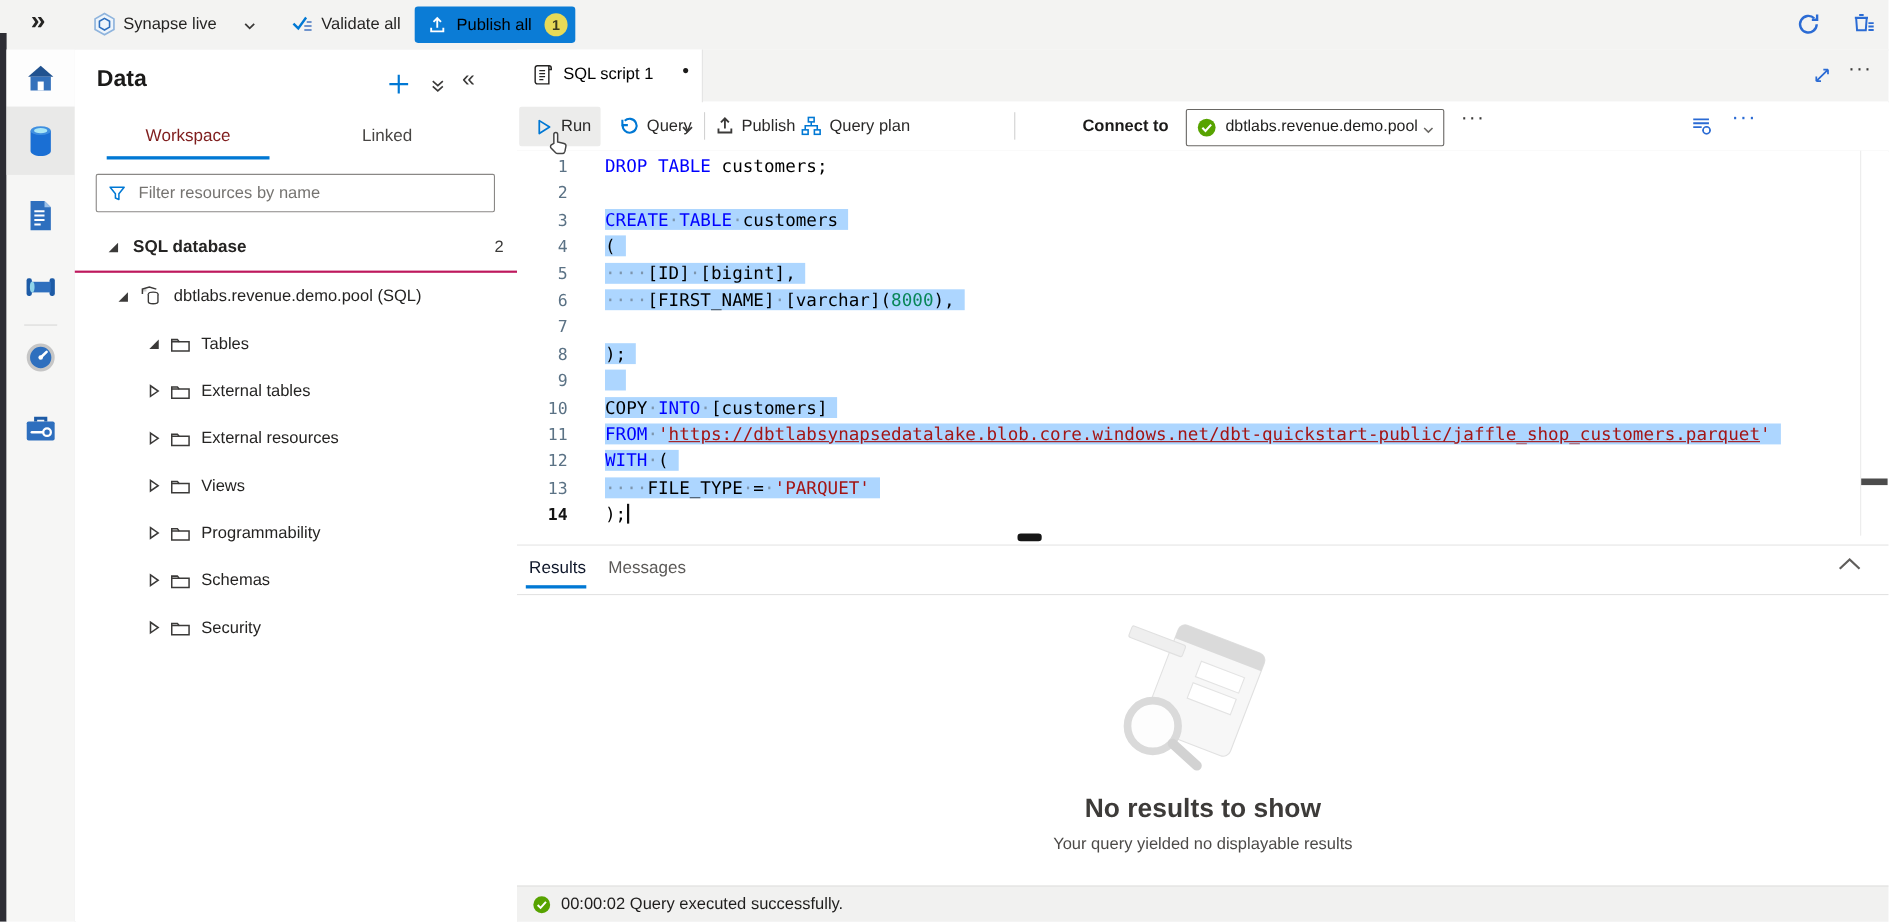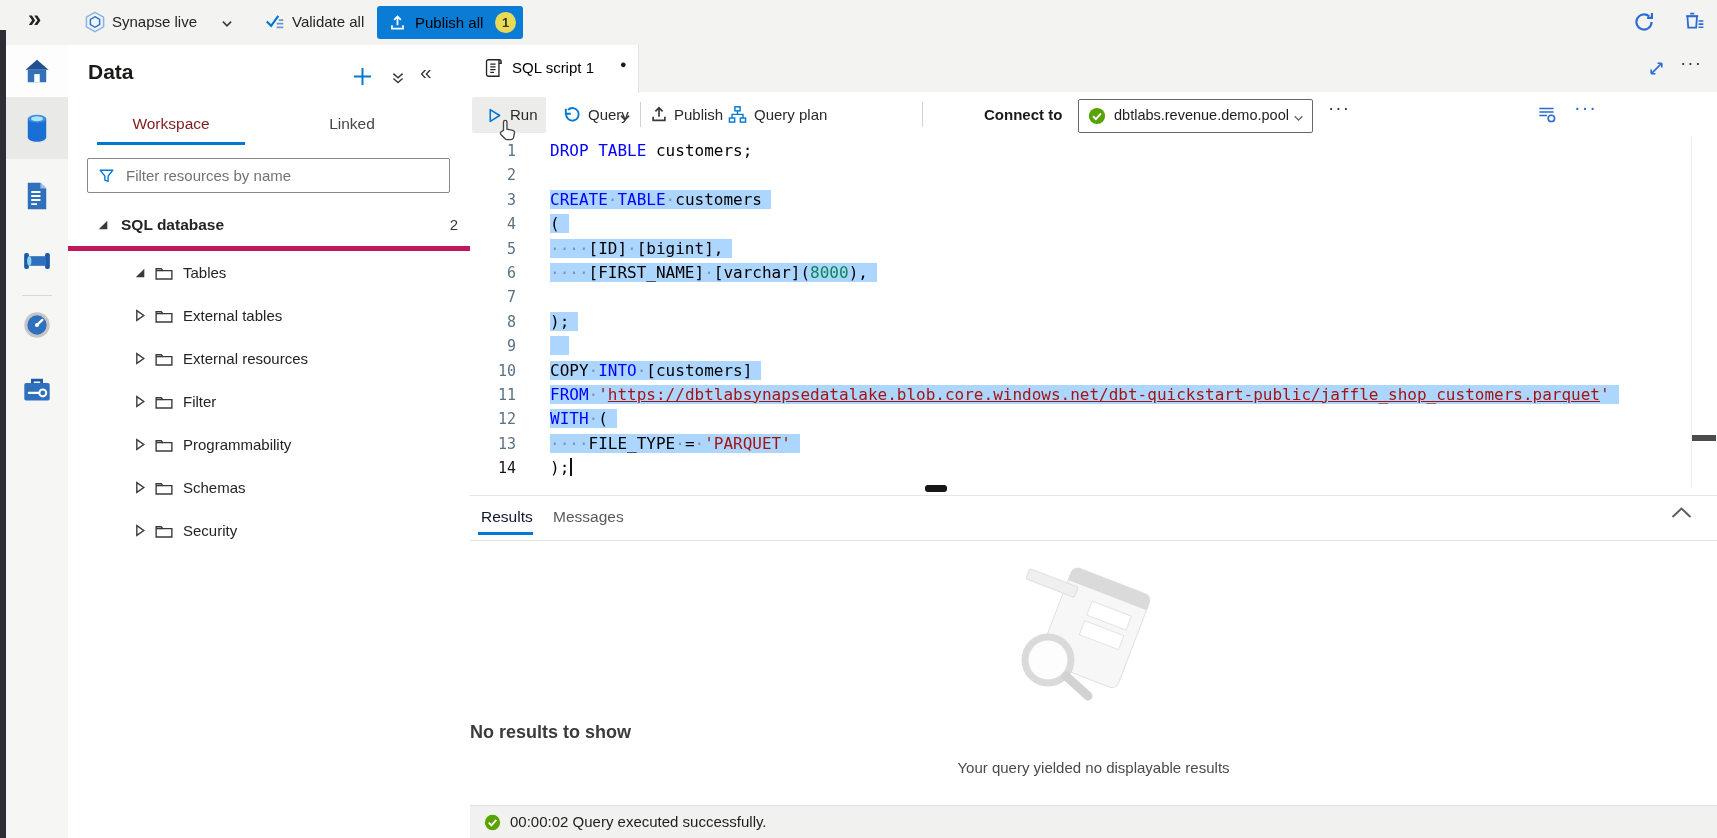--- a/index.html
+++ b/index.html
@@ -51,21 +51,21 @@
   .dp-filter{left:19px;top:113px;width:361px;height:33px;border:1px solid #8a8886;border-radius:2px;background:#fff}
   .dp-filter svg{position:absolute;left:10px;top:8px}
   .dp-filter input{position:absolute;left:36px;top:0;width:315px;height:31px;border:0;outline:0;font-size:15px;
                    font-family:"Liberation Sans",sans-serif;color:#252423;background:transparent}
   .dp-filter input::placeholder{color:#757370}
   .tree{left:0;top:158px;width:402px}
   .tree-row{display:flex;align-items:center;height:43px;cursor:pointer}
   .tree-row.lvl0{padding-left:27px}
   .tree-row.lvl1{padding-left:36px}
   .tree-row.lvl2{padding-left:64px}
-  .tree-row:first-child{border-bottom:5px solid #be185d}
+  .tree-row:first-child{border-bottom:2px solid #be185d}
   .tree-row .chev{width:15px;margin-right:7px;flex:0 0 auto}
   .tree-row .nicon{margin-right:9px;flex:0 0 auto}
   .tree-row .tlabel{font-size:15px;color:#252423;white-space:nowrap}
   .tree-row.bold .tlabel{font-weight:700;font-size:15.5px;margin-left:4px}
   .tree-row .tcount{margin-left:auto;margin-right:12px;font-size:15px;color:#3b3a39}
 
   
   .main{left:470px;top:45px;width:1247px;height:793px;background:#fff}
   .tabbar{left:0;top:0;width:1247px;height:47px;background:#f3f3f2;border-bottom:1px solid #e3e3e3}
   .script-tab{left:0;top:0;width:168px;height:48px;background:#fff;border-right:1px solid #e3e3e3;cursor:pointer;z-index:2}
@@ -96,21 +96,21 @@
   .pool-select .ps-caret{position:absolute;right:7px;top:12px}
   .tb-more1{left:858px;top:5px;font-size:19px;color:#3b3a39;cursor:pointer;letter-spacing:1px}
   .props-icon{left:1066px;top:11px;cursor:pointer}
   .tb-more2{left:1104px;top:4px;font-size:20px;color:#2b6bd4;cursor:pointer;letter-spacing:1px}
 
   
   .editor{left:0;top:92px;width:1247px;height:350px;background:#fff;padding-top:2px}
   .code-line{position:relative;height:24.4px}
   .ln{position:absolute;left:0;top:0;width:46px;text-align:right;
       font:15px/24.4px "DejaVu Sans Mono","Liberation Mono",monospace;color:#5b7285}
-  .ln.active{color:#141414;font-weight:400}
+  .ln.active{color:#141414;font-weight:700}
   .lc{position:absolute;left:80px;top:0;font:16px/24.4px "DejaVu Sans Mono","Liberation Mono",monospace;
       color:#000;white-space:pre}
   .sel{background:#add6ff;padding-right:9px}
   .tok-kw{color:#0000ff}
   .tok-num{color:#098658}
   .tok-str{color:#a31515}
   .tok-lnk{color:#a31515;text-decoration:underline}
   .tok-ws{color:#7d95ad}
   .caret-bar{display:inline-block;width:2px;height:18px;background:#111;vertical-align:-3px;margin-left:1px}
   .editor-right-line{left:1221px;top:92px;width:1px;height:350px;background:#ececec}
@@ -121,22 +121,22 @@
 
   
   .results{left:0;top:450px;width:1247px;height:310px;background:#fff;border-top:1px solid #e5e5e5}
   .res-tab{position:absolute;top:12px;font-size:15.5px;cursor:pointer}
   .res-tab-results{left:11px;color:#0f172a}
   .res-tab-messages{left:83px;color:#5c5a58}
   .res-underline{position:absolute;left:8px;top:36px;width:55px;height:3px;background:#0078d4}
   .res-border{position:absolute;left:0;top:44px;width:1247px;height:1px;background:#e3e3e3}
   .res-collapse{position:absolute;left:1198px;top:8px;cursor:pointer}
   .empty-illus{position:absolute;left:530px;top:64px}
-  .empty-title{position:absolute;left:0;top:226px;width:1247px;
-               font-size:18px;font-weight:700;color:#3d3b39}
+  .empty-title{position:absolute;left:0;top:226px;width:1247px;text-align:center;
+               font-size:24px;font-weight:700;color:#3d3b39}
   .empty-sub{position:absolute;left:0;top:263px;width:1247px;text-align:center;font-size:15px;color:#4c4a48}
 
   
   .statusbar{left:0;top:760px;width:1247px;height:33px;background:#f1f1f0;border-top:1px solid #e0e0e0}
   .sb-check{position:absolute;left:14px;top:8px}
   .sb-msg{position:absolute;left:40px;top:7px;font-size:15px;color:#1f1e1d}
 
   .mouse-cursor{left:497px;top:118px;z-index:9;pointer-events:none}
 </style>
 </head>
@@ -284,20 +284,36 @@
     <div class="abs tree">
         <div class="tree-row lvl0 bold">
           <span class="chev">
             <svg width="15" height="15" viewBox="0 0 14 14">
               <polygon points="11.5,3.5 11.5,11.5 3.5,11.5" fill="#3b3a39"></polygon>
             </svg>
           </span>
           <span class="tlabel">SQL database</span>
           <span class="tcount">2</span>
         </div>
+        <div class="tree-row lvl1">
+          <span class="chev">
+            <svg width="15" height="15" viewBox="0 0 14 14">
+              <polygon points="11.5,3.5 11.5,11.5 3.5,11.5" fill="#3b3a39"></polygon>
+            </svg>
+          </span>
+          <span class="nicon">
+            <svg width="23" height="23" viewBox="0 0 20 20">
+              <path d="M3 8V4.2L8.5 2.6 14 4.2" fill="none" stroke="#3b3a39" stroke-width="1.2"></path>
+              <path d="M3 4.2h3.2v1.8H3z" fill="#3b3a39" opacity=".25"></path>
+              <ellipse cx="11.5" cy="8.2" rx="3.8" ry="1.6" fill="#fff" stroke="#3b3a39" stroke-width="1.1"></ellipse>
+              <path d="M7.7 8.2v6c0 .9 1.7 1.6 3.8 1.6s3.8-.7 3.8-1.6v-6" fill="#fff" stroke="#3b3a39" stroke-width="1.1"></path>
+            </svg>
+          </span>
+          <span class="tlabel">dbtlabs.revenue.demo.pool (SQL)</span>
+        </div>
         <div class="tree-row lvl2">
           <span class="chev">
             <svg width="15" height="15" viewBox="0 0 14 14">
               <polygon points="11.5,3.5 11.5,11.5 3.5,11.5" fill="#3b3a39"></polygon>
             </svg>
           </span>
           <span class="nicon">
             <svg width="20" height="20" viewBox="0 0 16 16">
               <path d="M1.7 12.8V4.6h4.1l1.3 1.5h7.2v6.7z" fill="#fff" stroke="#3b3a39" stroke-width="1.1"></path>
               <path d="M1.7 6.1h5.4" stroke="#3b3a39" stroke-width="1.1" fill="none"></path>
@@ -338,21 +354,21 @@
             <svg width="15" height="15" viewBox="0 0 14 14">
               <polygon points="4.5,2.5 11,7 4.5,11.5" fill="none" stroke="#3b3a39" stroke-width="1.3"></polygon>
             </svg>
           </span>
           <span class="nicon">
             <svg width="20" height="20" viewBox="0 0 16 16">
               <path d="M1.7 12.8V4.6h4.1l1.3 1.5h7.2v6.7z" fill="#fff" stroke="#3b3a39" stroke-width="1.1"></path>
               <path d="M1.7 6.1h5.4" stroke="#3b3a39" stroke-width="1.1" fill="none"></path>
             </svg>
           </span>
-          <span class="tlabel">Filter</span>
+          <span class="tlabel">Views</span>
         </div>
         <div class="tree-row lvl2">
           <span class="chev">
             <svg width="15" height="15" viewBox="0 0 14 14">
               <polygon points="4.5,2.5 11,7 4.5,11.5" fill="none" stroke="#3b3a39" stroke-width="1.3"></polygon>
             </svg>
           </span>
           <span class="nicon">
             <svg width="20" height="20" viewBox="0 0 16 16">
               <path d="M1.7 12.8V4.6h4.1l1.3 1.5h7.2v6.7z" fill="#fff" stroke="#3b3a39" stroke-width="1.1"></path>

